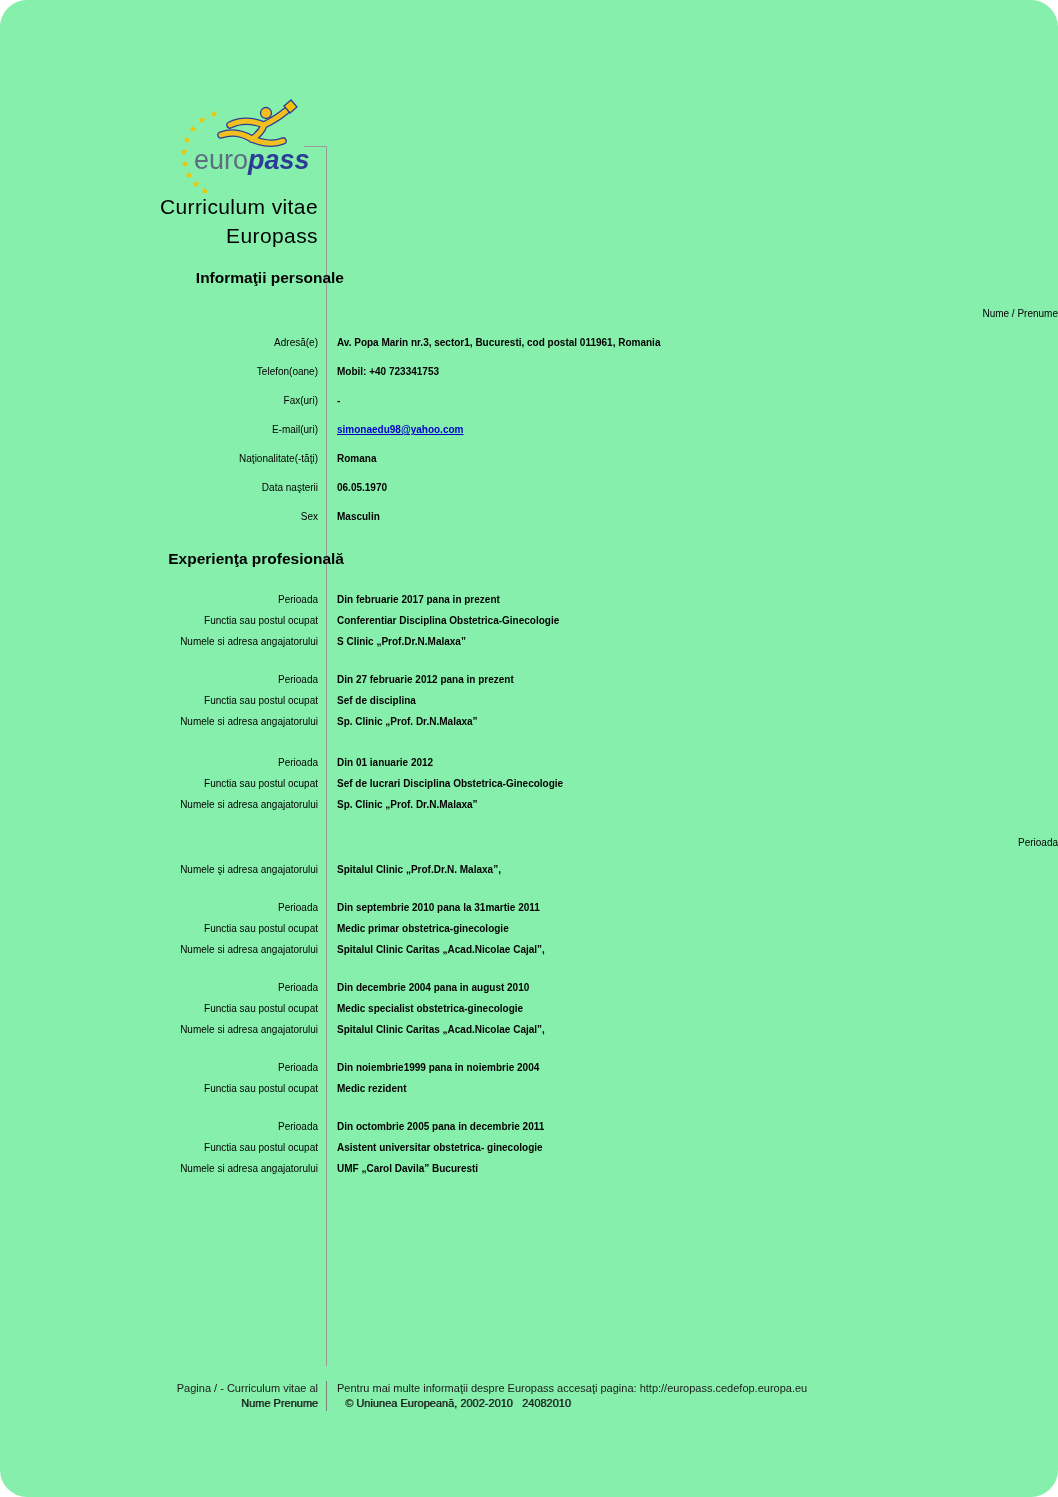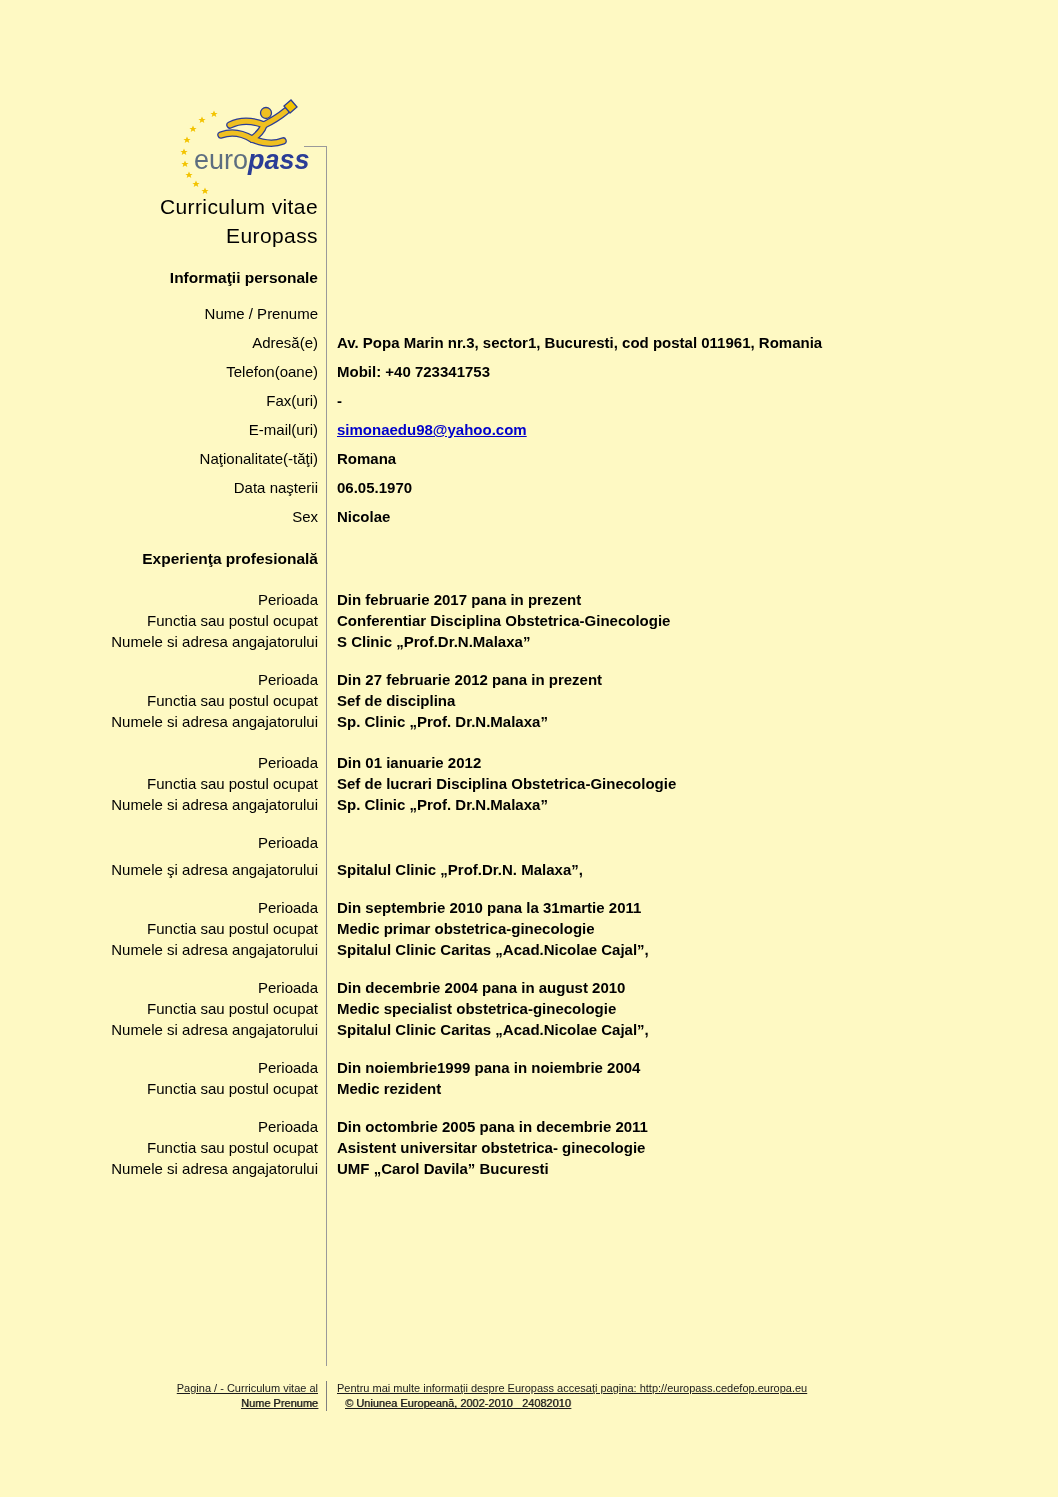--- a/index.html
+++ b/index.html
@@ -1,51 +1,52 @@
 <!DOCTYPE html>
 <html><head>
 <meta charset="utf-8">
 <style>
   html,body{margin:0;padding:0;background:#ffffff;}
   .page{
     position:relative;
     width:1058px;height:1497px;
-    background:#fef9c3;
+    background:#86efac;
     font-family:"Liberation Sans", sans-serif;
     color:#000;
     overflow:hidden;
+    border-radius:27px;
   }
   
   .vline{position:absolute;left:326px;top:146px;width:1px;height:1220px;background:#9a9a9a;}
   .hline{position:absolute;left:304px;top:146px;width:22px;height:1px;background:#9a9a9a;}
   
   .logo{position:absolute;left:180px;top:98px;width:140px;height:100px;}
   
   .title-block{
     position:absolute;top:192px;left:0;width:318px;
     text-align:right;font-weight:normal;font-size:21px;line-height:29px;letter-spacing:0.4px;
   }
   
   .content{position:absolute;top:268px;left:0;width:1058px;}
-  .heading{width:318px;text-align:right;font-weight:bold;font-size:15.5px;line-height:20px;margin-bottom:15px;}
+  .heading{width:318px;text-align:right;font-weight:bold;font-size:15.5px;line-height:20px;margin-bottom:15px;padding-left:26px;}
   .heading.exp{margin-top:22px;margin-bottom:20px;}
-  .row{display:flex;font-size:15px;line-height:21px;}
+  .row{display:flex;font-size:10px;line-height:21px;justify-content:flex-end;}
   .lbl{flex:0 0 318px;text-align:right;}
   .val{flex:1;padding-left:19px;font-weight:bold;}
   .val.b{font-weight:bold;}
   .mail{color:#0000cc;text-decoration:underline;}
   .prows .row{margin-bottom:8px;}
   .prows .row:nth-child(n+6){margin-top:7px;}
   .entries .entry{margin-bottom:17px;}
   .entries .entry:nth-child(3){margin-top:20px;}
   .entries .entry:nth-child(4){margin-top:2px;}
   .entries .entry:nth-child(4) .row{margin-bottom:6px;}
   .entries .entry:nth-child(5){margin-top:10px;}
   
-  .footer{position:absolute;top:1381px;left:0;width:1058px;display:flex;font-size:11px;line-height:15px;color:#1a1a1a;text-decoration:underline;}
+  .footer{position:absolute;top:1381px;left:0;width:1058px;display:flex;font-size:11px;line-height:15px;color:#1a1a1a;}
   .flt{flex:0 0 318px;text-align:right;}
   .frt{margin-left:8px;border-left:1px solid #808080;padding-left:10px;}
   .ghost{text-shadow:0.7px 0 0 rgba(0,0,0,0.55);padding-left:8px;}
   .pre{white-space:pre-wrap;}
 </style>
 </head>
 <body>
 
 <div class="page">
 
@@ -121,21 +122,21 @@
         <div class="row">
           <div class="lbl">Naţionalitate(-tăţi)</div>
           <div class="val">Romana</div>
         </div>
         <div class="row">
           <div class="lbl">Data naşterii</div>
           <div class="val">06.05.1970</div>
         </div>
         <div class="row">
           <div class="lbl">Sex</div>
-          <div class="val">Nicolae</div>
+          <div class="val">Masculin</div>
         </div>
       </div>
 
     <div class="heading exp">Experienţa profesională</div>
     <div class="entries">
         <div class="entry">
           <div class="row">
             <div class="lbl">Perioada</div>
             <div class="val">Din februarie 2017 pana in prezent</div>
           </div>

